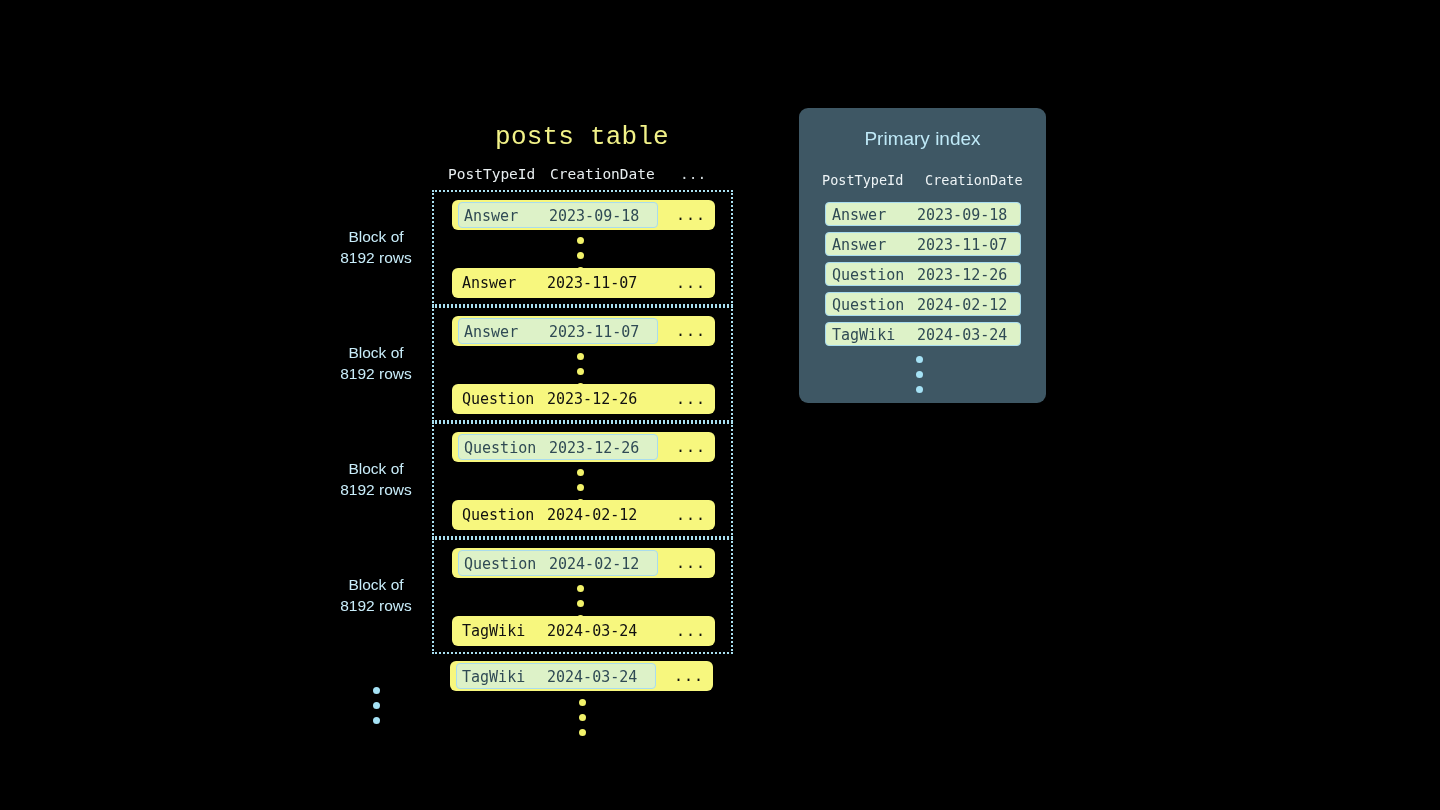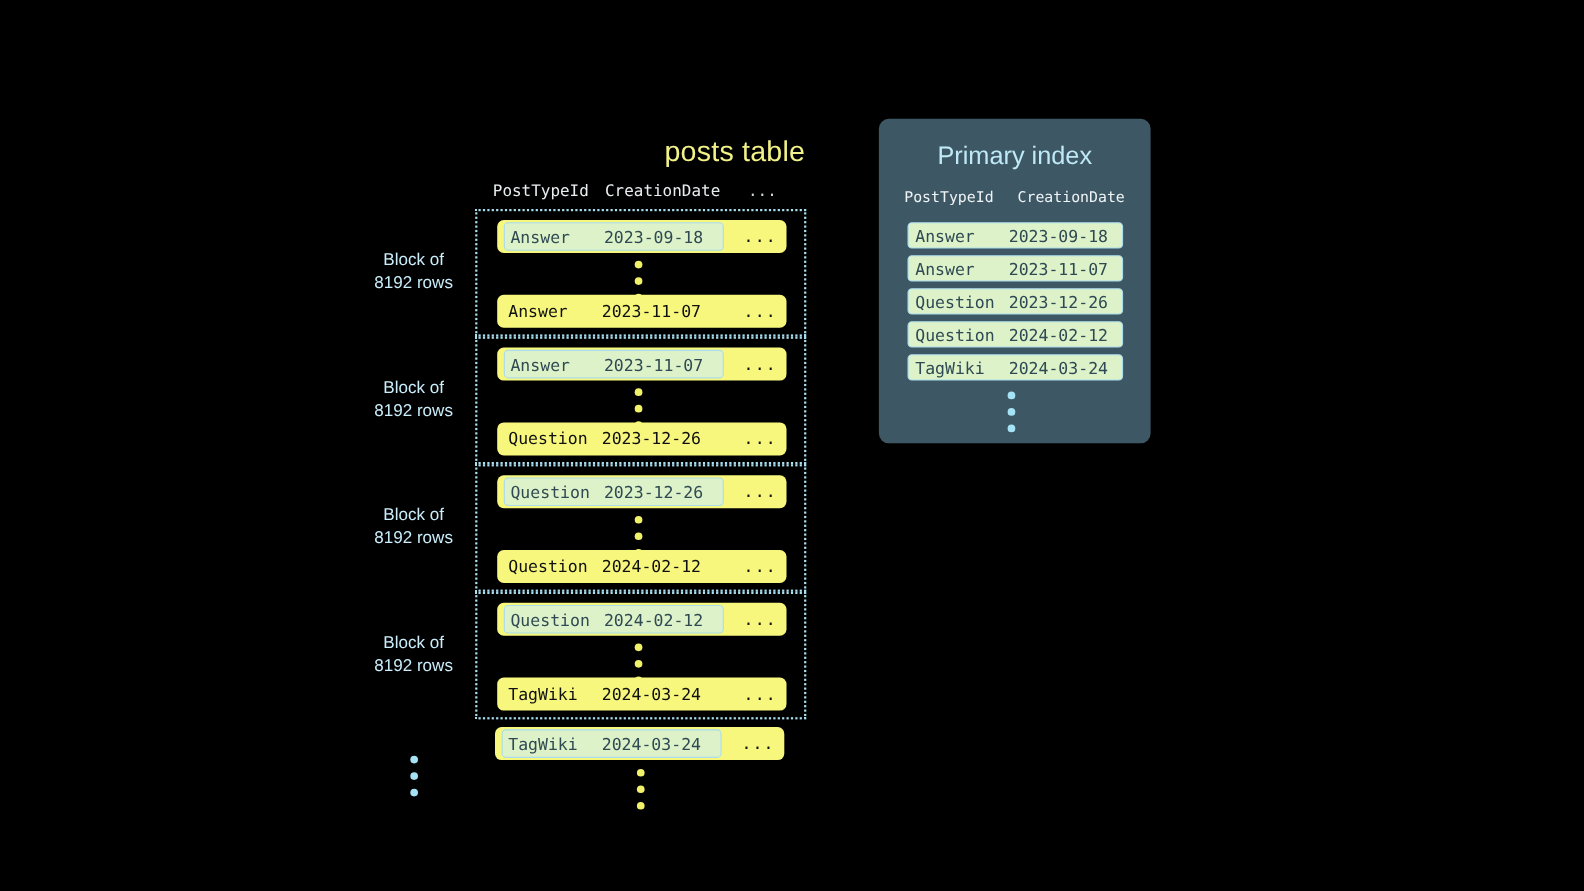--- a/index.html
+++ b/index.html
@@ -22,24 +22,24 @@
     height: 810px;
   }
 
   
 
   .posts-title {
     position: absolute;
     left: 432px;
     top: 122px;
     width: 300px;
-    text-align: right;
+    text-align: center;
     font-size: 26px;
     color: #f2f288;
-    font-family: Liberation Sans, sans-serif;
+    font-family: Liberation Mono, monospace;
     letter-spacing: .2px;
   }
 
   .posts-colheads {
     position: absolute;
     left: 432px;
     top: 166px;
     width: 300px;
     height: 20px;
     font-family: "DejaVu Sans Mono", monospace;
@@ -140,21 +140,21 @@
     background: #3e5764;
     border-radius: 9px;
   }
 
   .index-title {
     position: absolute;
     left: 0;
     top: 20px;
     width: 247px;
     text-align: center;
-    font-size: 23px;
+    font-size: 19px;
     color: #bfe9f7;
     font-family: "Liberation Sans", sans-serif;
   }
 
   .index-colheads {
     position: absolute;
     left: 0;
     top: 64px;
     width: 247px;
     height: 20px;

